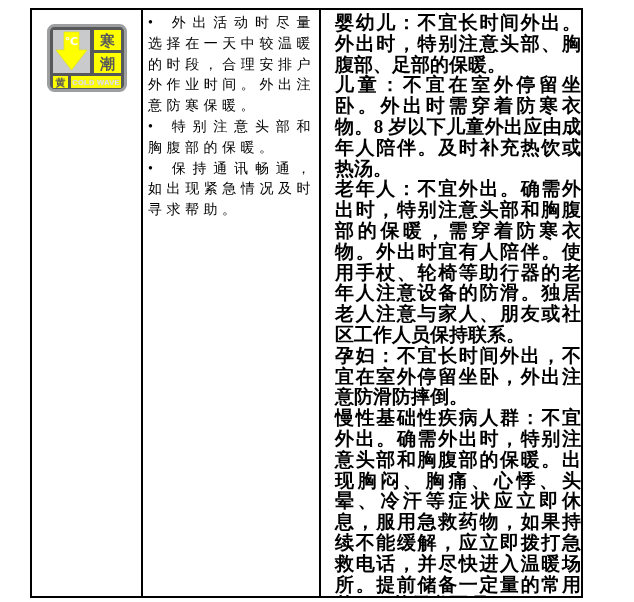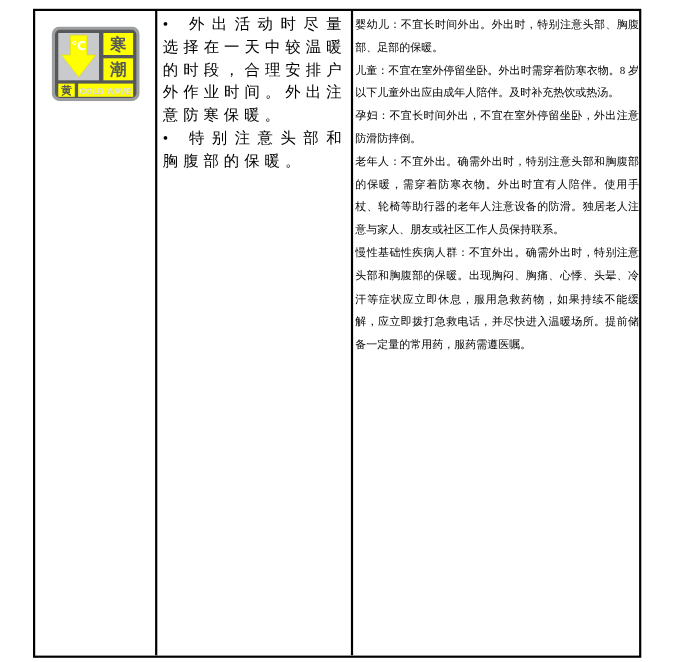--- a/index.html
+++ b/index.html
@@ -33,25 +33,26 @@
     width: 178px;
     border-right: 2px solid #000;
     padding: 3px 4px 0 5px;
     font-size: 14px;
     line-height: 20.8px;
     letter-spacing: 4.5px;
     text-align: justify;
   }
   .cell-groups {
     flex: 1;
-    padding: 3px 0 0 2px;
-    font-size: 10px;
+    padding: 3px 0 0 14px;
+    font-size: 19px;
     line-height: 20.8px;
     letter-spacing: 0;
     text-align: justify;
+    font-weight: bold;
   }
   .cell p { margin: 0; }
   .bullet { margin-right: 12px; }
   .warn-svg { display: block; }
   .warn-svg text {
     font-family: "Liberation Sans", "DejaVu Sans", sans-serif;
     font-weight: bold;
   }
 </style>
 </head>
@@ -82,33 +83,36 @@
     </svg>
   </div>
 
   <div class="cell cell-general">
     <p>
       <span class="bullet">•</span><span>外出活动时尽量选择在一天中较温暖的时段，合理安排户外作业时间。外出注意防寒保暖。</span>
     </p>
     <p>
       <span class="bullet">•</span><span>特别注意头部和胸腹部的保暖。</span>
     </p>
+    <p>
+      <span class="bullet">•</span><span>保持通讯畅通，如出现紧急情况及时寻求帮助。</span>
+    </p>
   </div>
 
   <div class="cell cell-groups">
     <p>
       <span>婴幼儿：</span><span>不宜长时间外出。外出时，特别注意头部、胸腹部、足部的保暖。</span>
     </p>
     <p>
       <span>儿童：</span><span>不宜在室外停留坐卧。外出时需穿着防寒衣物。8 岁以下儿童外出应由成年人陪伴。及时补充热饮或热汤。</span>
     </p>
     <p>
-      <span>孕妇：</span><span>不宜长时间外出，不宜在室外停留坐卧，外出注意防滑防摔倒。</span>
+      <span>老年人：</span><span>不宜外出。确需外出时，特别注意头部和胸腹部的保暖，需穿着防寒衣物。外出时宜有人陪伴。使用手杖、轮椅等助行器的老年人注意设备的防滑。独居老人注意与家人、朋友或社区工作人员保持联系。</span>
     </p>
     <p>
-      <span>老年人：</span><span>不宜外出。确需外出时，特别注意头部和胸腹部的保暖，需穿着防寒衣物。外出时宜有人陪伴。使用手杖、轮椅等助行器的老年人注意设备的防滑。独居老人注意与家人、朋友或社区工作人员保持联系。</span>
+      <span>孕妇：</span><span>不宜长时间外出，不宜在室外停留坐卧，外出注意防滑防摔倒。</span>
     </p>
     <p>
       <span>慢性基础性疾病人群：</span><span>不宜外出。确需外出时，特别注意头部和胸腹部的保暖。出现胸闷、胸痛、心悸、头晕、冷汗等症状应立即休息，服用急救药物，如果持续不能缓解，应立即拨打急救电话，并尽快进入温暖场所。提前储备一定量的常用药，服药需遵医嘱。</span>
     </p>
   </div>
 
 </div>
 
 </body></html>

